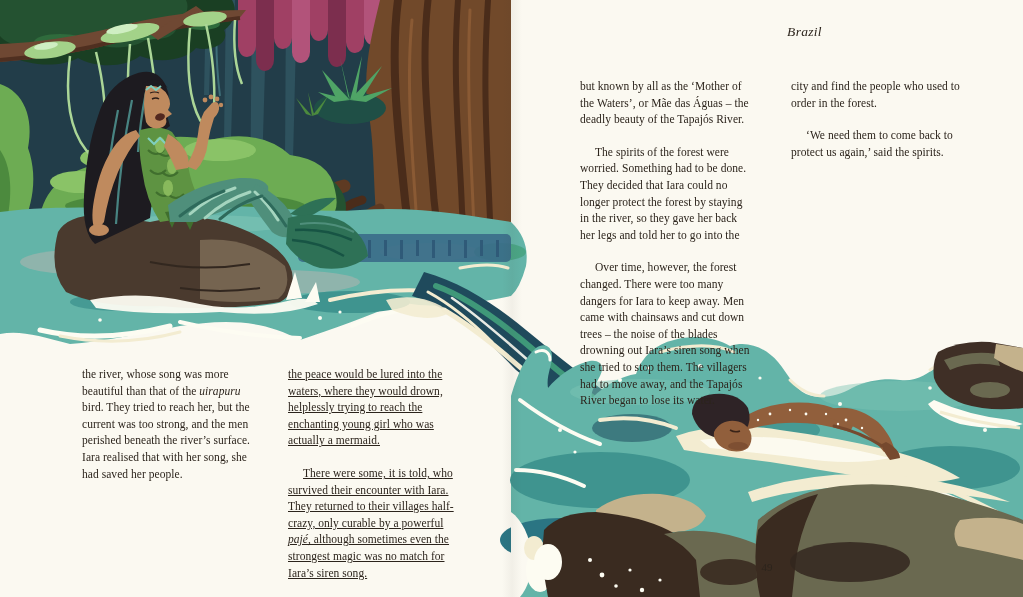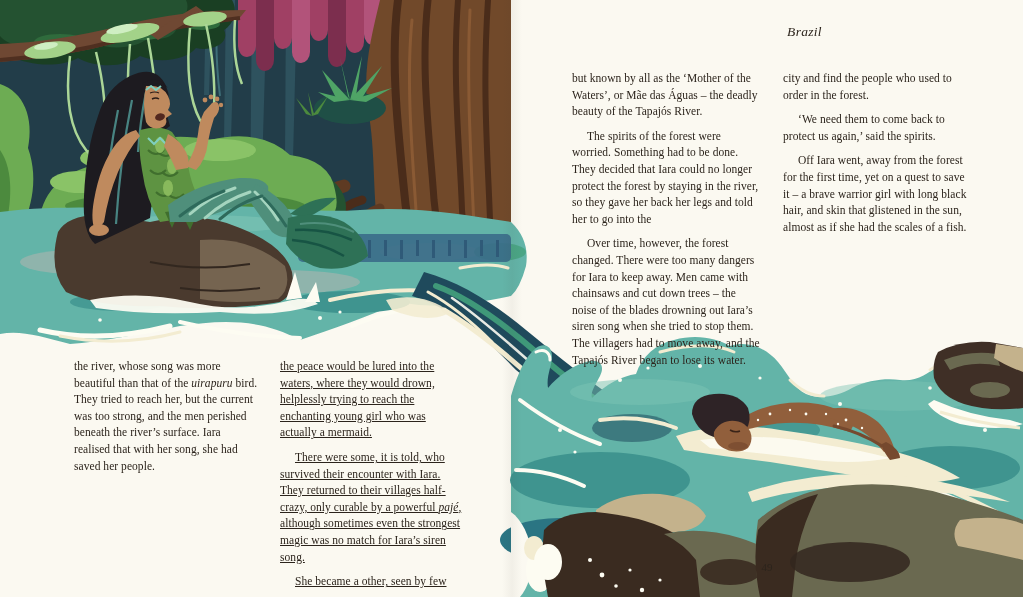--- a/index.html
+++ b/index.html
@@ -9,21 +9,21 @@
     font-family:"Liberation Serif","DejaVu Serif",serif;
     color:var(--ink,#2c241c);
   }
   #art{position:absolute;left:0;top:0;z-index:1;}
   .page{position:absolute;top:0;height:597px;z-index:2;}
   #page-left{left:0;width:511px;}
   #page-right{left:511px;width:512px;}
   .gutter{position:absolute;left:502px;top:0;width:20px;height:597px;z-index:3;
     background:linear-gradient(90deg,rgba(60,50,40,0) 0%,rgba(60,50,40,.05) 50%,rgba(60,50,40,0) 100%);pointer-events:none;}
   .col{position:absolute;z-index:4;font-size:11.5px;line-height:16.6px;letter-spacing:.05px;text-align:left;}
-  .col p{margin:8px;}
+  .col p{margin:16px;}
   .col p.indent{text-indent:15px;}
   .col em{font-style:italic;}
   .chapter-head{position:absolute;left:511px;top:24px;width:587px;text-align:center;z-index:4;
     font-style:italic;font-size:13.5px;letter-spacing:.3px;}
   .pagenum{position:absolute;z-index:4;font-size:11px;text-align:center;}
   #num-left{left:0;top:559px;width:511px;margin-top:36px;}
   #num-right{left:511px;top:561px;width:512px;}
   #rc1{left:564px;top:62px;width:204px;}
   #rc2{left:775px;top:62px;width:204px;}
   #lc1{left:66px;top:350px;width:200px;}
@@ -389,21 +389,20 @@
 <div class="chapter-head">Brazil</div>
 
 <div class="col" id="rc1">
     <p><span>but known by all as the ‘Mother of the Waters’, or Mãe das Águas – the deadly beauty of the Tapajós River.</span></p>
     <p class="indent"><span>The spirits of the forest were worried. Something had to be done. They decided that Iara could no longer protect the forest by staying in the river, so they gave her back her legs and told her to go into the</span></p>
     <p class="indent"><span>Over time, however, the forest changed. There were too many dangers for Iara to keep away. Men came with chainsaws and cut down trees – the noise of the blades drowning out Iara’s siren song when she tried to stop them. The villagers had to move away, and the Tapajós River began to lose its water.</span></p>
   </div>
 <div class="col" id="rc2">
     <p><span>city and find the people who used to order in the forest.</span></p>
     <p class="indent"><span>‘We need them to come back to protect us again,’ said the spirits.</span></p>
-    <p class="indent"><span>Off Iara went, away from the forest for the first time, yet on a quest to save it – a brave warrior girl with long black hair, and skin that glistened in the sun, almost as if she had the scales of a fish.</span></p>
   </div>
 <div class="col" id="lc1">
     <p><span>the river, whose song was more beautiful than that of the </span><em>uirapuru</em><span> bird. They tried to reach her, but the current was too strong, and the men perished beneath the river’s surface. Iara realised that with her song, she had saved her people.</span></p>
   </div>
 <div class="col" id="lc2">
     <p><span>the peace would be lured into the waters, where they would drown, helplessly trying to reach the enchanting young girl who was actually a mermaid.</span></p>
     <p class="indent"><span>There were some, it is told, who survived their encounter with Iara. They returned to their villages half-crazy, only curable by a powerful </span><em>pajé</em><span>, although sometimes even the strongest magic was no match for Iara’s siren song.</span></p>
     <p class="indent"><span>She became a other, seen by few</span></p>
   </div>
 

